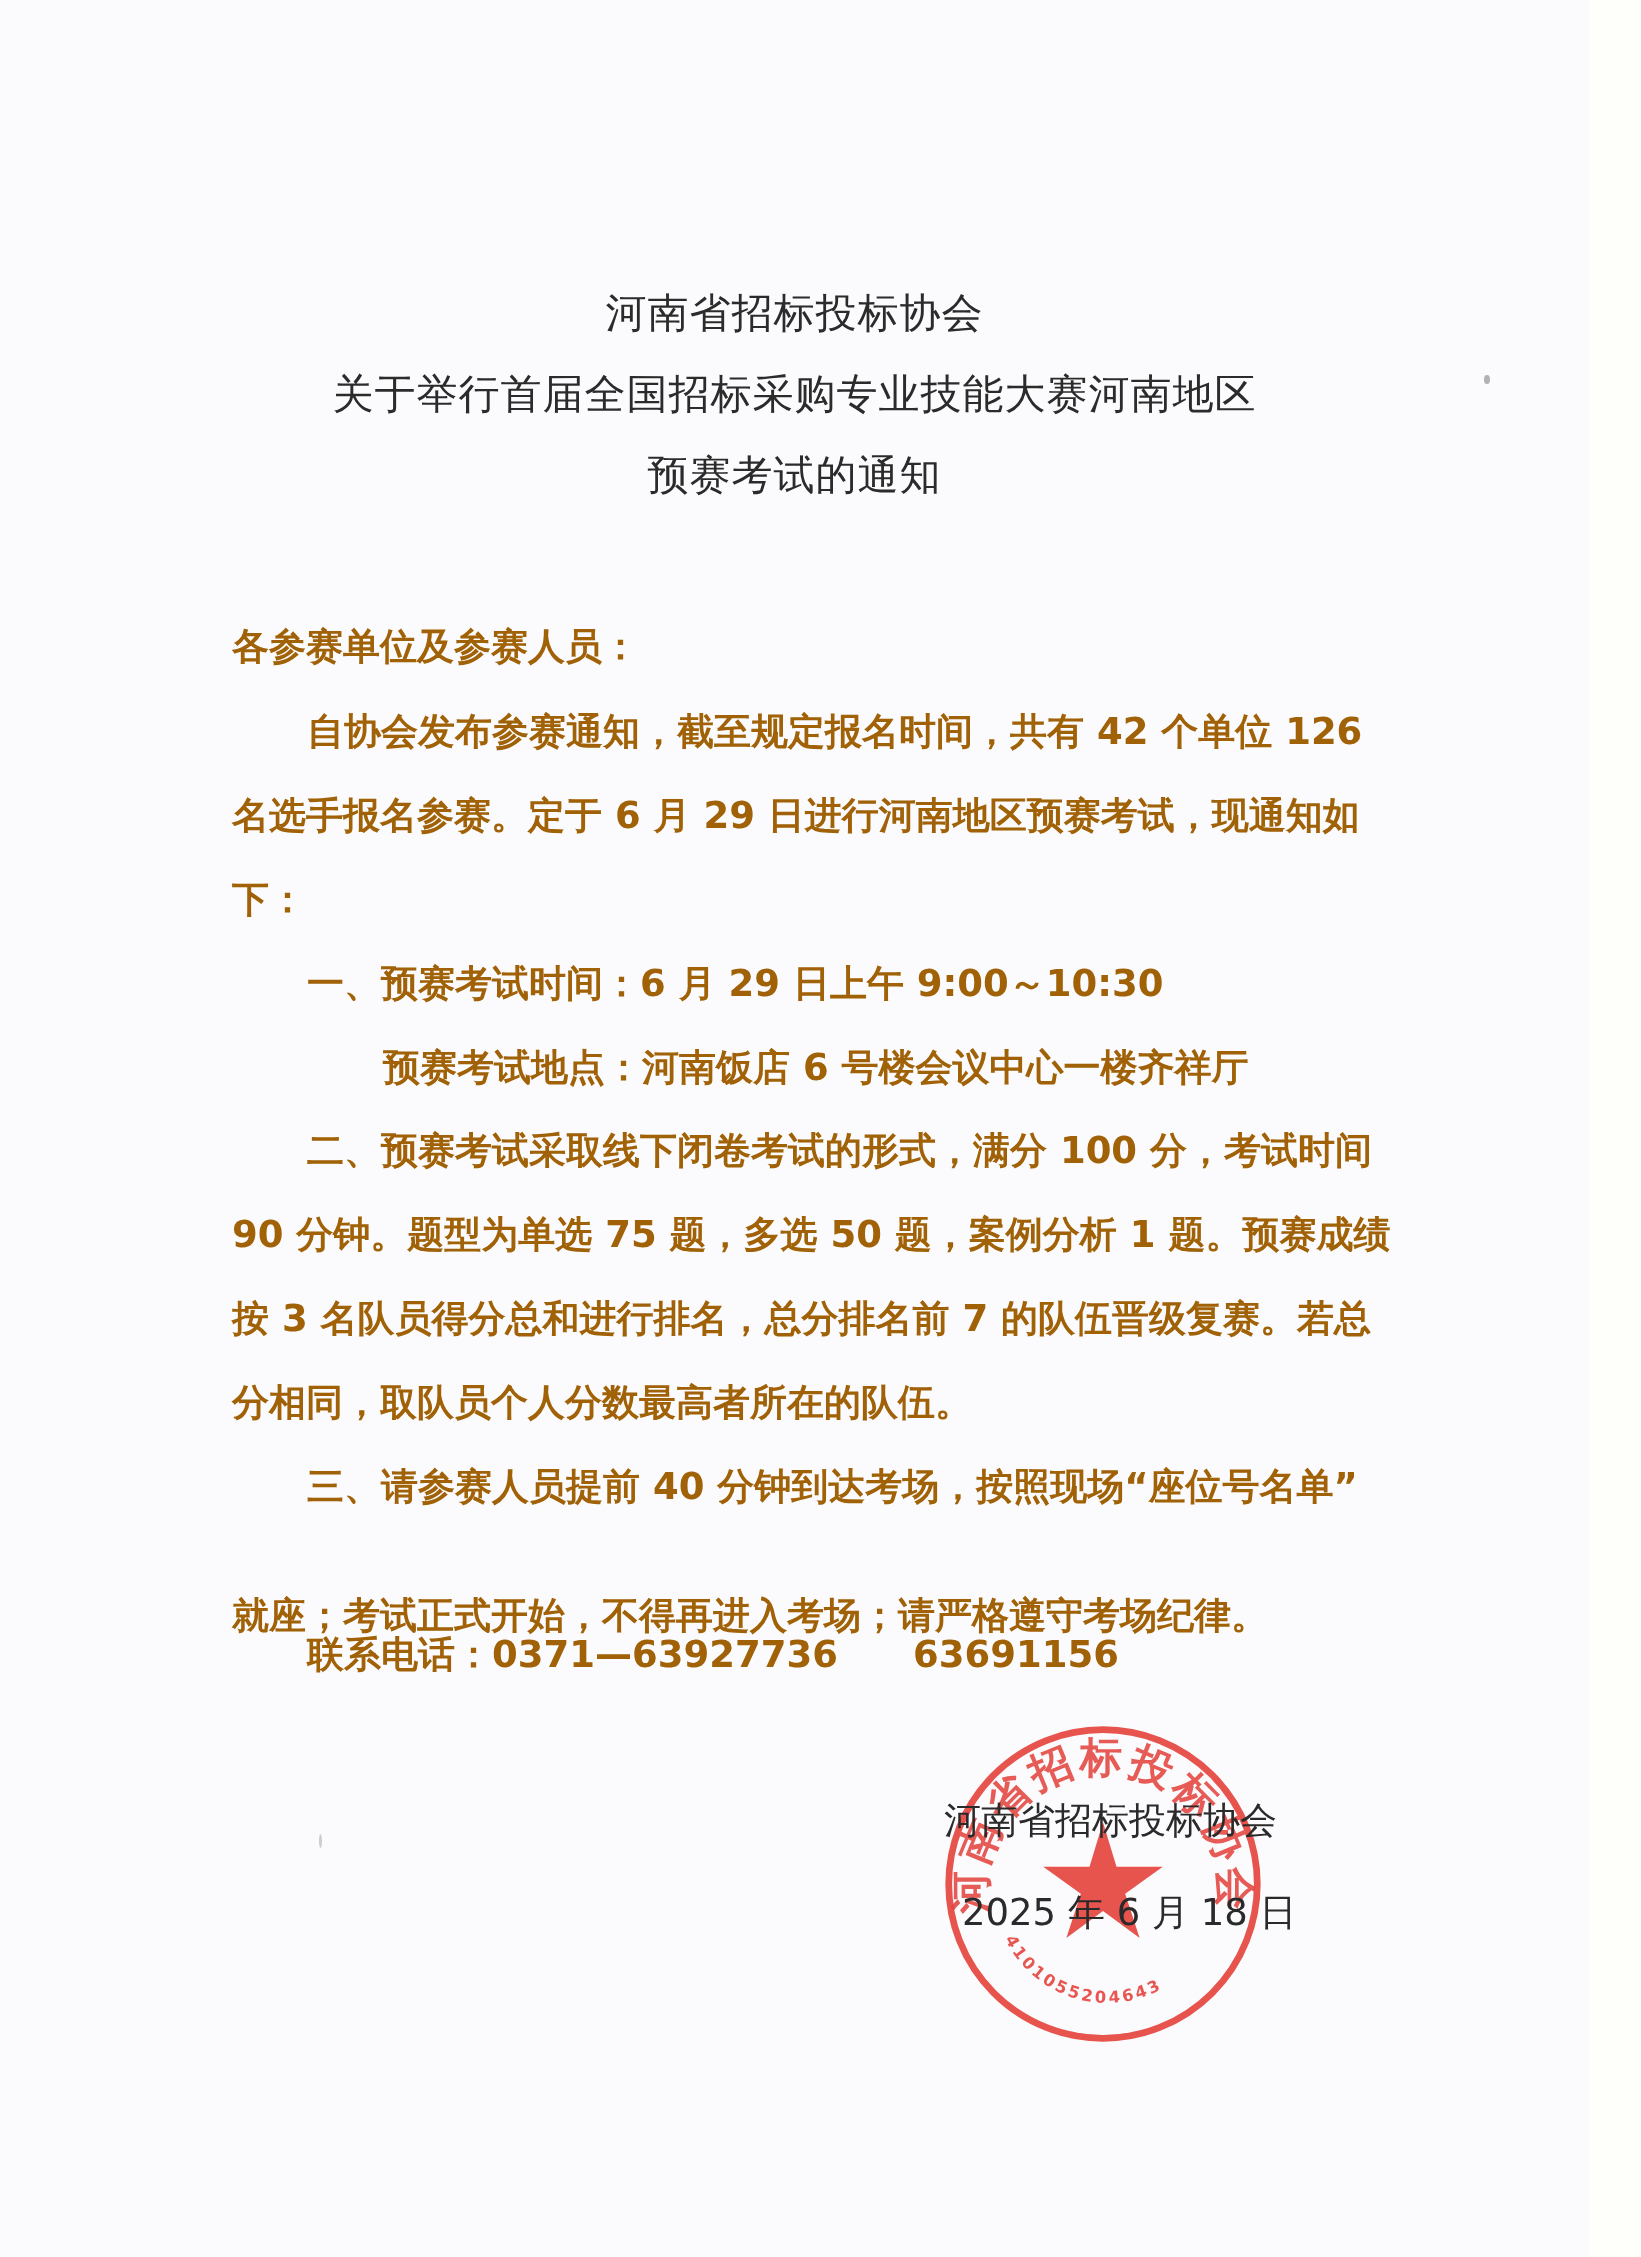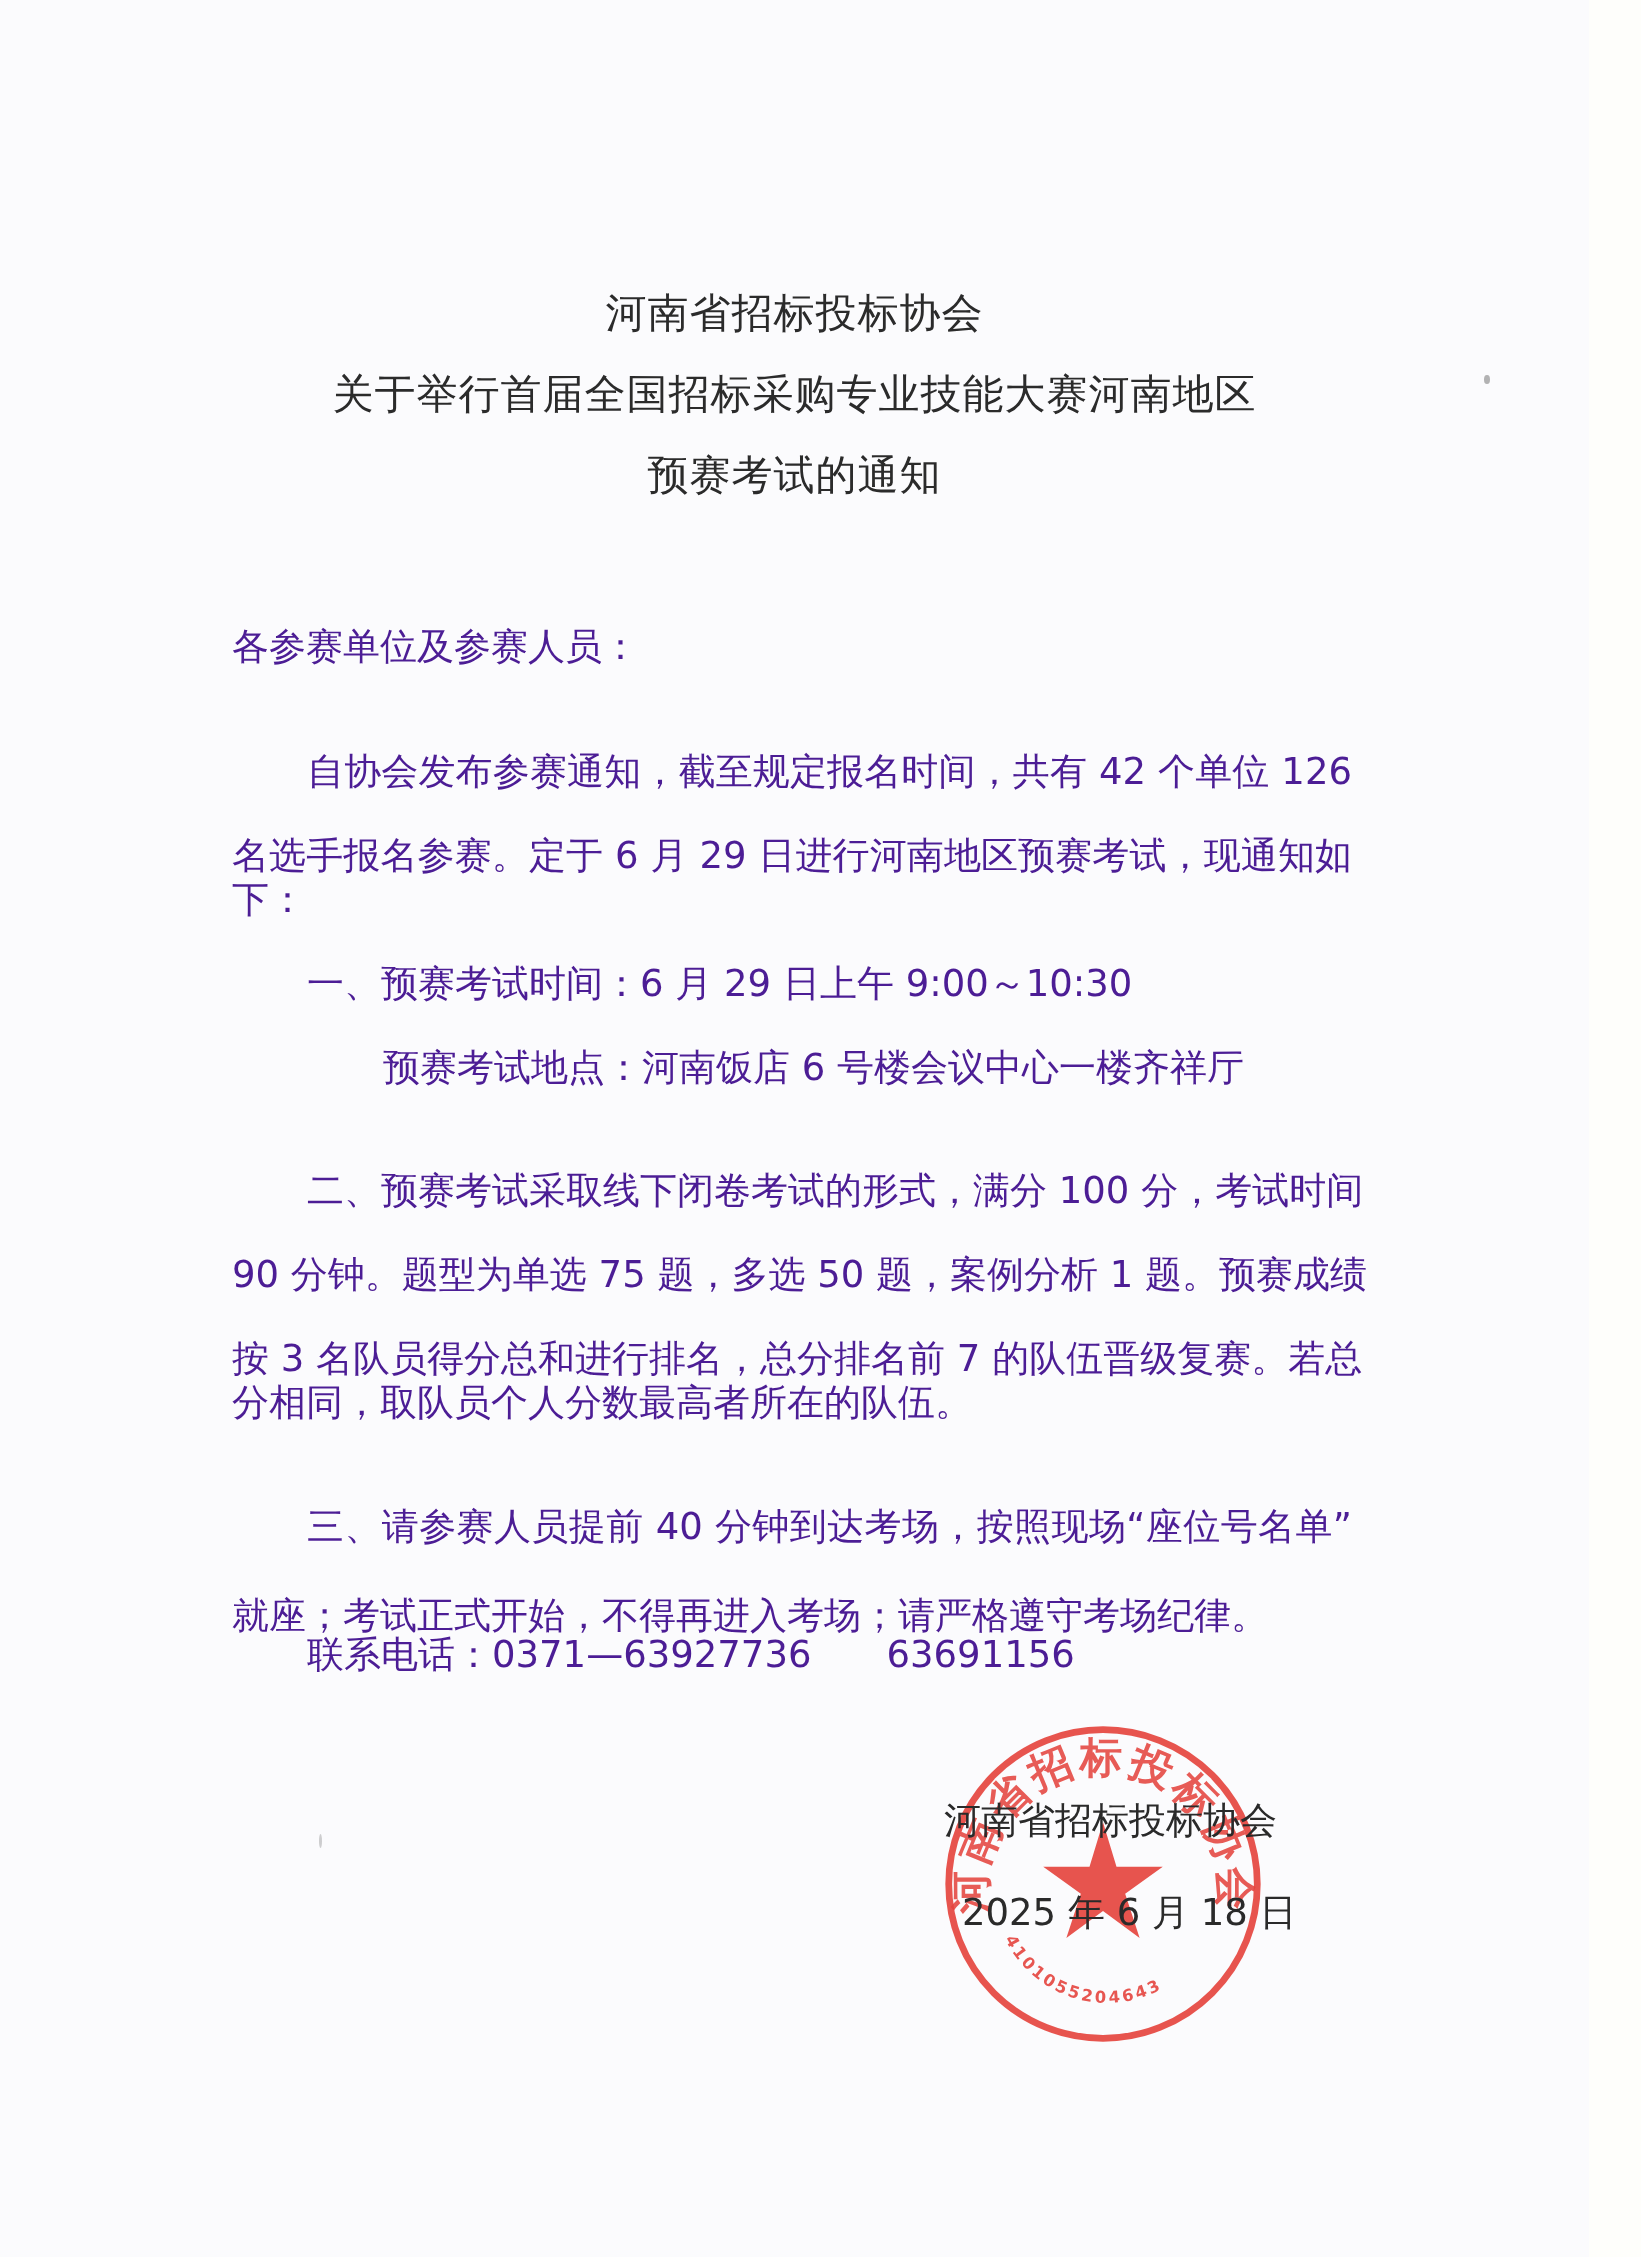--- a/index.html
+++ b/index.html
@@ -15,24 +15,24 @@
   }
   .edge {
     position: absolute; left: 1589px; top: 0; width: 52px; height: 2257px;
     background: #fefefb;
   }
   .title-line {
     position: absolute; left: 0; width: 1589px; text-align: center;
     font-size: 41px; letter-spacing: 1px; color: #2b2b2b;
   }
   .line {
-    position: absolute; font-size: 37px; white-space: nowrap; color: #4c1d95;
+    position: absolute; font-size: 37px; white-space: nowrap; color: #a16207; font-weight: bold;
   }
   .justify {
-    text-align: justify; text-align-last: justify; width: 1120px; left: 232px; margin-top: 40px;
+    text-align: justify; text-align-last: justify; width: 1120px; left: 232px;
   }
   .speck { position: absolute; background: #777; border-radius: 50%; opacity: .55; }
   .stamp {
     position: absolute; left: 941px; top: 1722px; width: 324px; height: 324px;
   }
   .sig {
     position: absolute; font-size: 37px; color: #2a2a2a; white-space: nowrap;
   }
 </style>
 </head>

